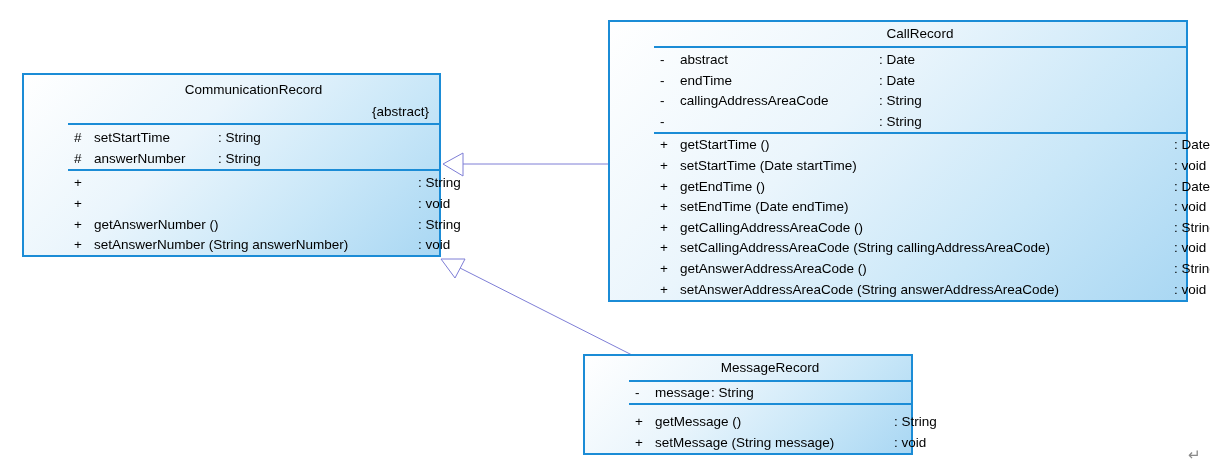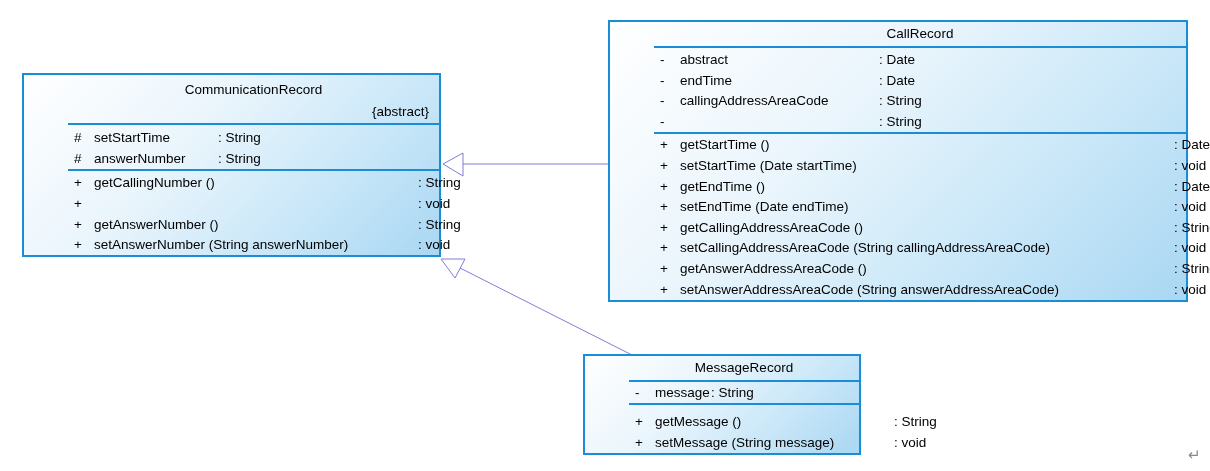--- a/index.html
+++ b/index.html
@@ -78,21 +78,20 @@
       </div>
       <div class="row" style="height:21px;line-height:21px;">
         <span class="vis">#</span>
         <span class="mname">answerNumber</span>
         <span class="mtype">: String</span>
       </div>
     </div>
     <div class="comp bordered" style="flex:1;padding-top:2px;--tc:350px;">
       <div class="row" style="height:20.8px;line-height:20.8px;">
         <span class="vis">+</span>
-        <span class="mname">getCallingNumber ()</span>
         <span class="mtype">: String</span>
       </div>
       <div class="row" style="height:20.8px;line-height:20.8px;">
         <span class="vis">+</span>
         <span class="mtype">: void</span>
       </div>
       <div class="row" style="height:20.8px;line-height:20.8px;">
         <span class="vis">+</span>
         <span class="mname">getAnswerNumber ()</span>
         <span class="mtype">: String</span>
@@ -167,21 +166,21 @@
         <span class="mtype">: String</span>
       </div>
       <div class="row" style="height:20.6px;line-height:20.6px;">
         <span class="vis">+</span>
         <span class="mname">setAnswerAddressAreaCode (String answerAddressAreaCode)</span>
         <span class="mtype">: void</span>
       </div>
     </div>
   </div>
 
-  <div class="uml-class" style="left:583px;top:354px;width:278px;height:101px;">
+  <div class="uml-class" style="left:583px;top:354px;width:330px;height:101px;">
     <div class="comp title-comp" style="height:24px;">
       <div class="class-name" style="line-height:24px;">MessageRecord</div>
     </div>
     <div class="comp bordered" style="height:23px;--tc:82px;">
       <div class="row" style="height:21px;line-height:21px;">
         <span class="vis">-</span>
         <span class="mname">message</span>
         <span class="mtype">: String</span>
       </div>
     </div>

